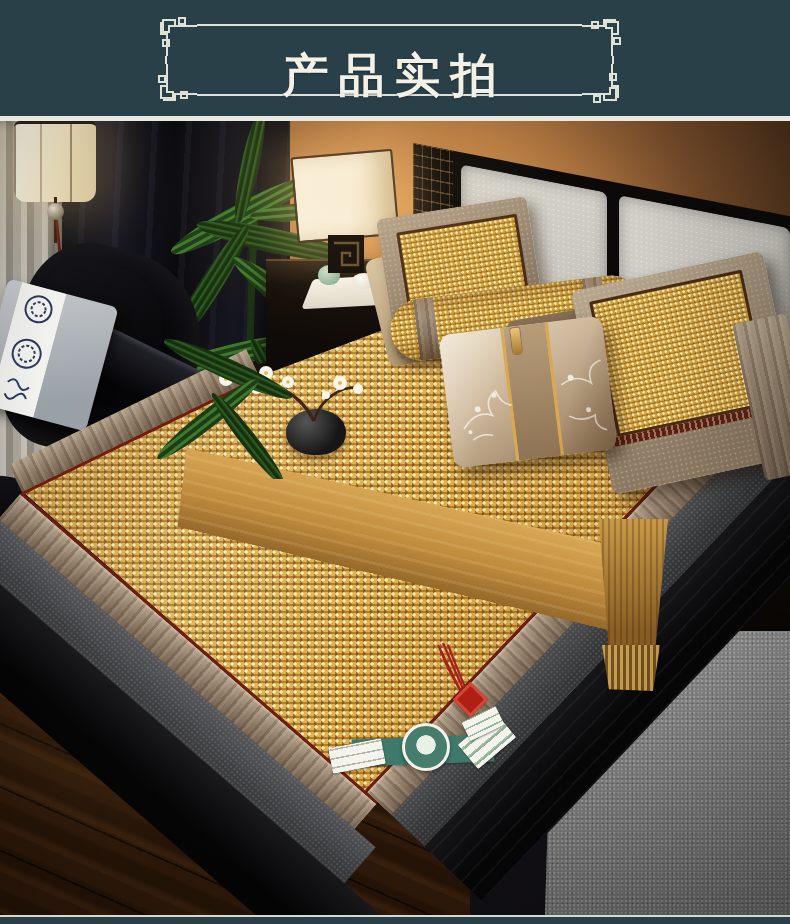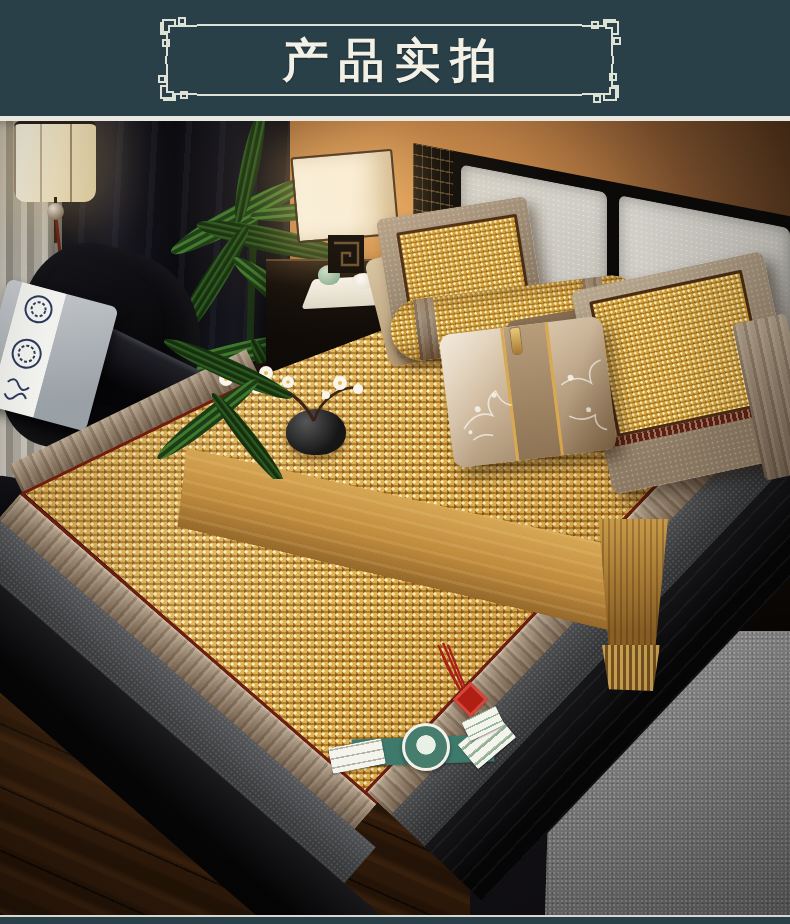--- a/index.html
+++ b/index.html
@@ -5,21 +5,21 @@
   html,body{margin:0;padding:0;background:#333;}
   .page{position:relative;width:790px;height:924px;margin:0 auto;overflow:hidden;
         background:#2a4049;font-family:"Liberation Sans","DejaVu Sans",sans-serif;}
   .abs{position:absolute;}
 
   
   .header{position:absolute;left:0;top:0;width:790px;height:116px;background:#2a4049;}
   .frame{position:absolute;left:165px;top:24px;width:445px;height:68px;
          border:2px solid #dde1d6;}
   .corner{position:absolute;width:42px;height:42px;}
-  .title{position:absolute;left:0;top:1px;width:100%;height:100%;
+  .title{position:absolute;left:0;top:16px;width:100%;height:100%;
          display:flex;align-items:center;justify-content:center;
          color:#f3f1e6;font-size:46px;font-weight:700;letter-spacing:10px;
          font-family:"Liberation Serif","DejaVu Serif",serif;
          text-shadow:0 1px 2px rgba(0,0,0,.35);padding-left:10px;box-sizing:border-box;}
   .divider{position:absolute;left:0;top:116px;width:790px;height:5px;background:#e9e8e1;}
   .footer-band{position:absolute;left:0;top:915px;width:790px;height:9px;
                background:#2a4049;border-top:2px solid #d8d8d0;box-sizing:border-box;}
 
   
   .photo{position:absolute;left:0;top:121px;width:790px;height:794px;overflow:hidden;

